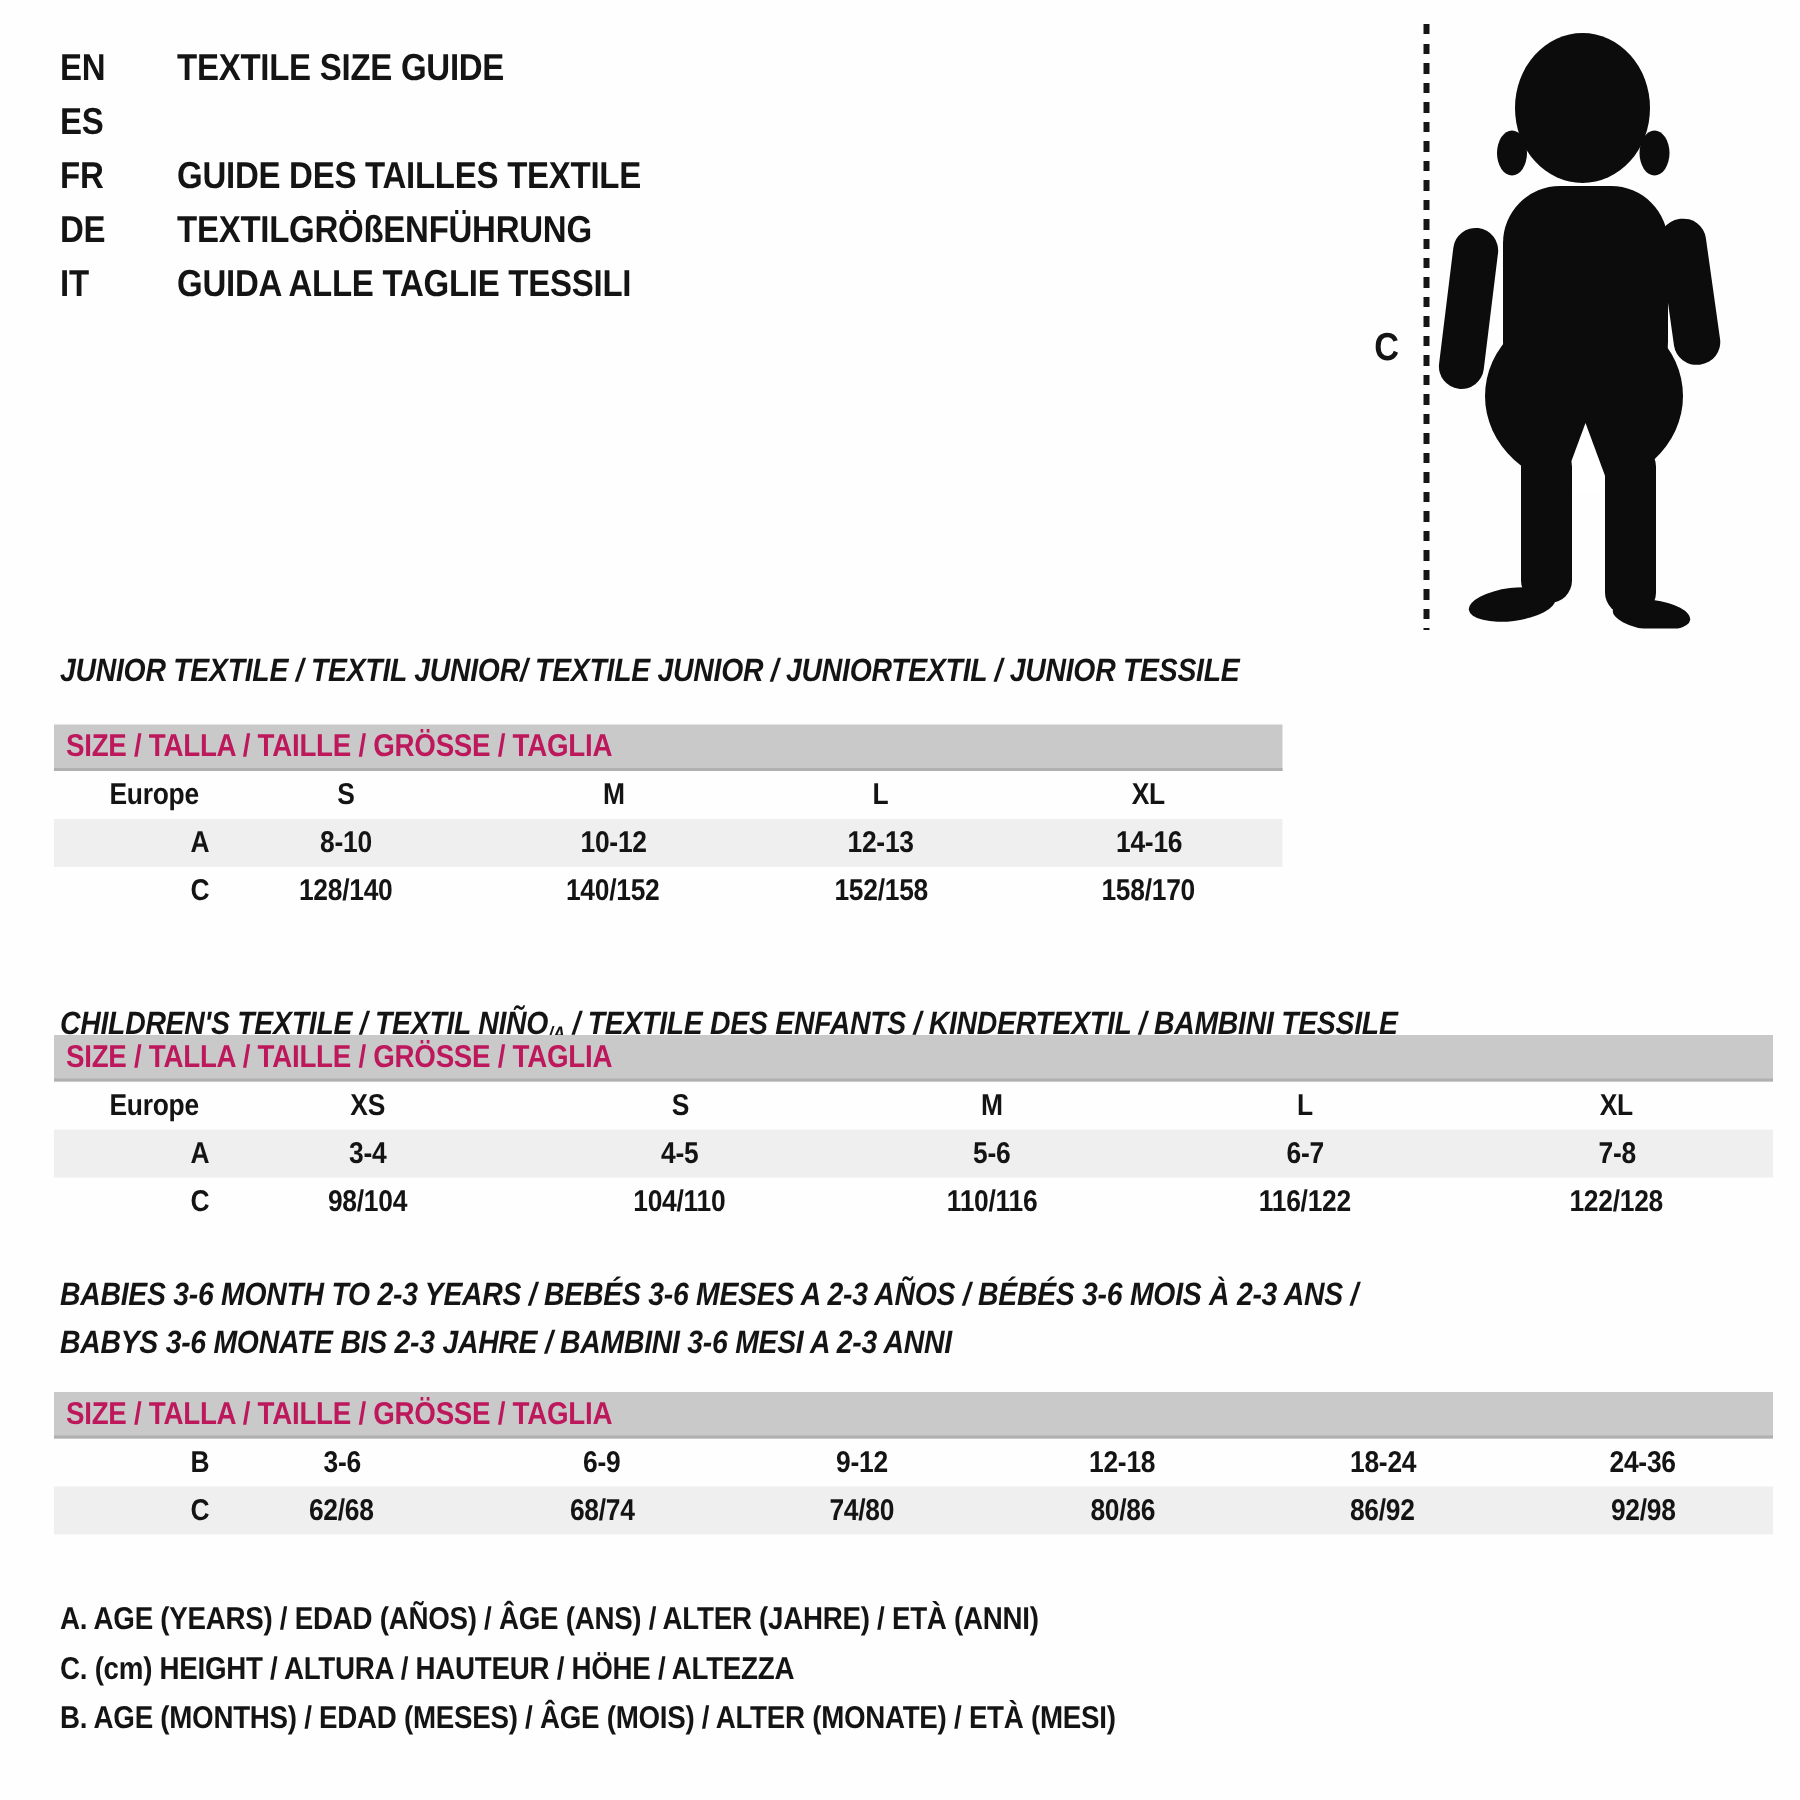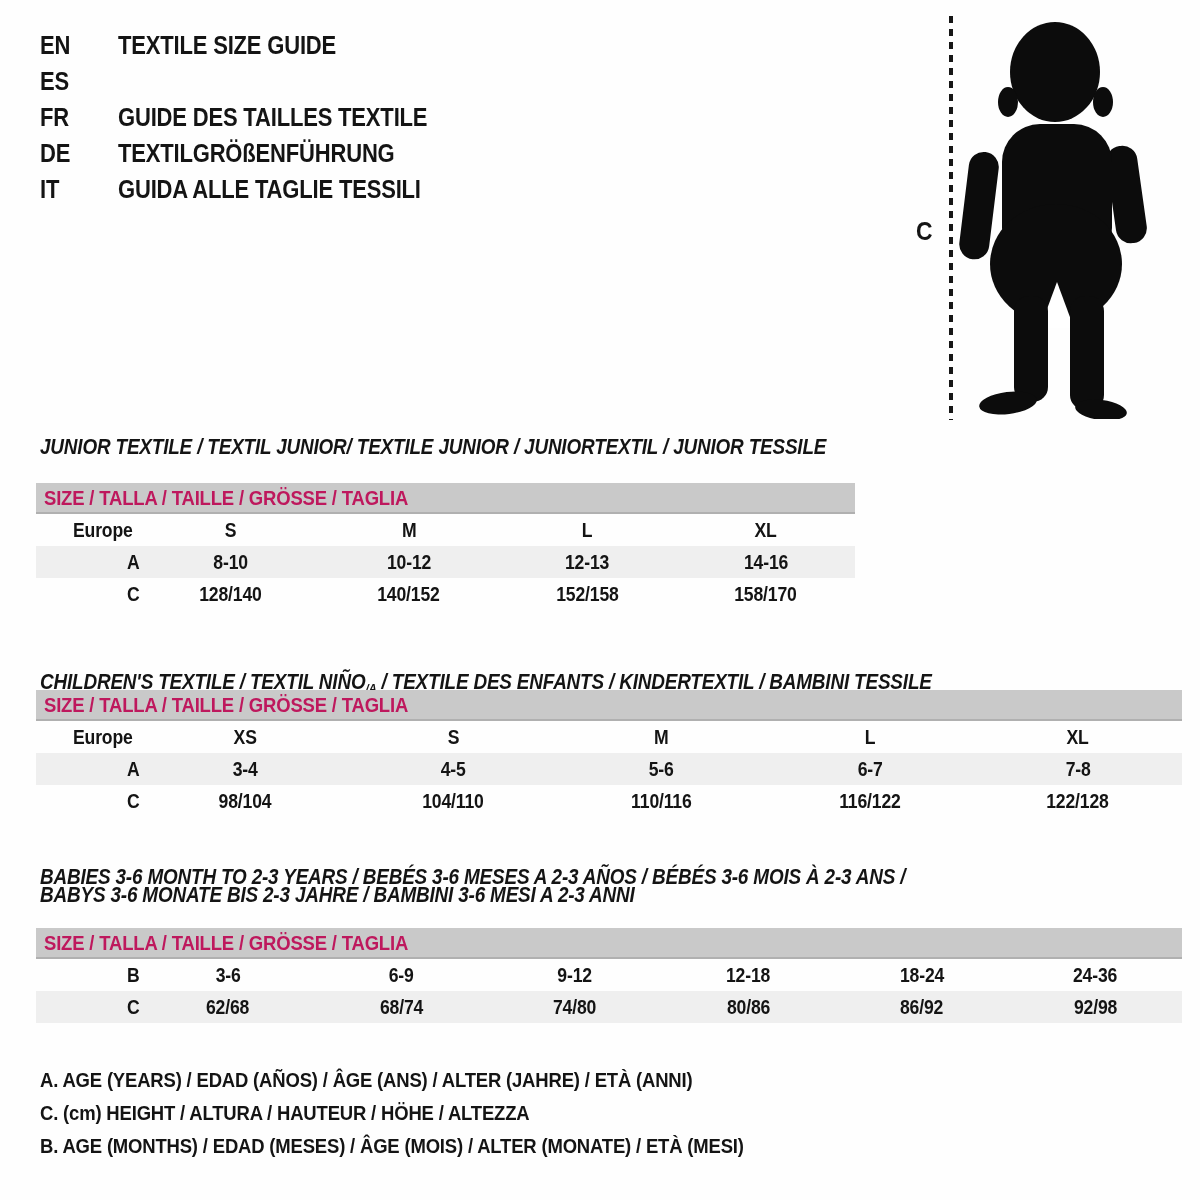--- a/index.html
+++ b/index.html
@@ -22,21 +22,21 @@
   
   .dash{position:absolute;left:949px;top:16px;width:4px;height:404px;
         background:repeating-linear-gradient(to bottom,#161616 0 7px,transparent 7px 13px);}
   .figC{position:absolute;left:915px;top:216px;font-size:26px;}
   .baby{position:absolute;left:958px;top:14px;width:190px;height:405px;}
 
   
   .sec-title{position:absolute;left:40px;height:24px;display:flex;align-items:flex-start;font-size:21.5px;font-style:italic;}
   .t-junior{top:435px;}
   .t-children{top:642px;margin-top:28px;}
-  .t-babies1{top:851px;margin-top:14px;}
+  .t-babies1{top:851px;}
   .t-babies2{top:883px;}
   .t-sub{font-size:13px;vertical-align:-4px;}
 
   
   .tbl{position:absolute;left:36px;}
   .tbl-junior{top:483px;width:819px;}
   .tbl-children{top:690px;width:1146px;}
   .tbl-babies{top:928px;width:1146px;}
   .tbl-head{height:29px;background:var(--bar,#c9c9c9);border-bottom:2px solid var(--bar-edge,#b0b0b0);
             display:flex;align-items:center;padding-left:8px;font-size:21px;color:#be185d;}

